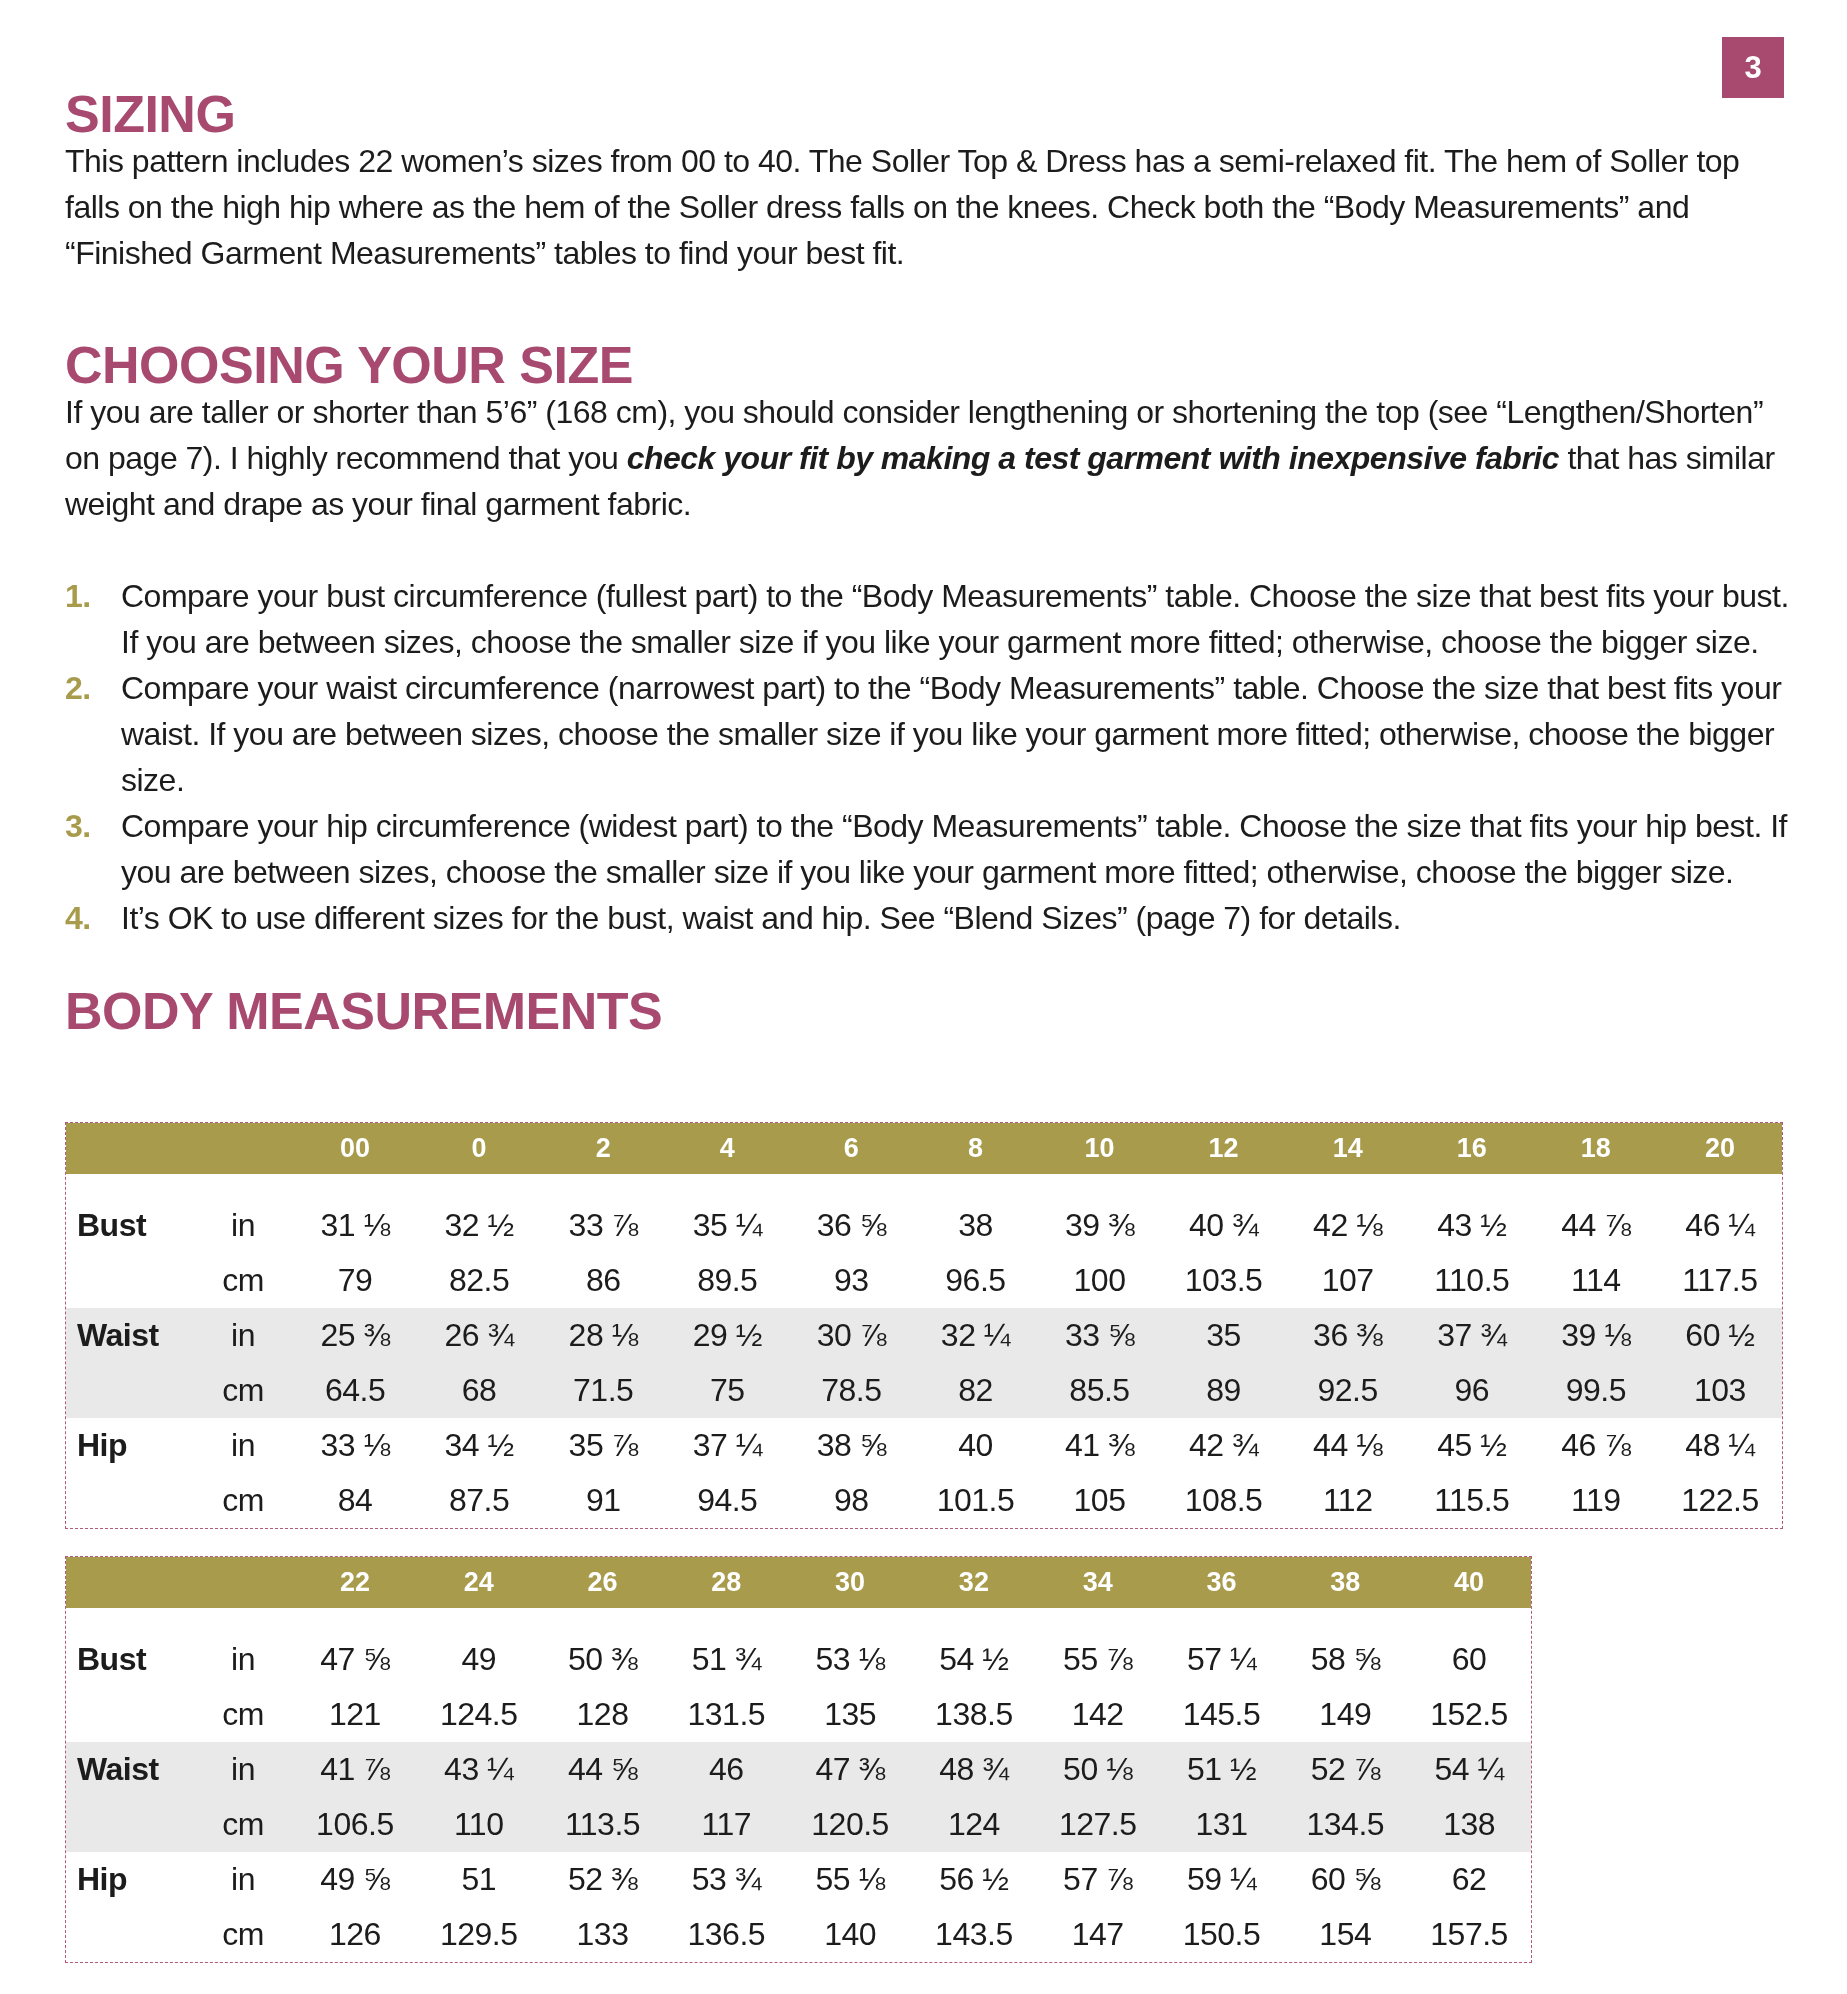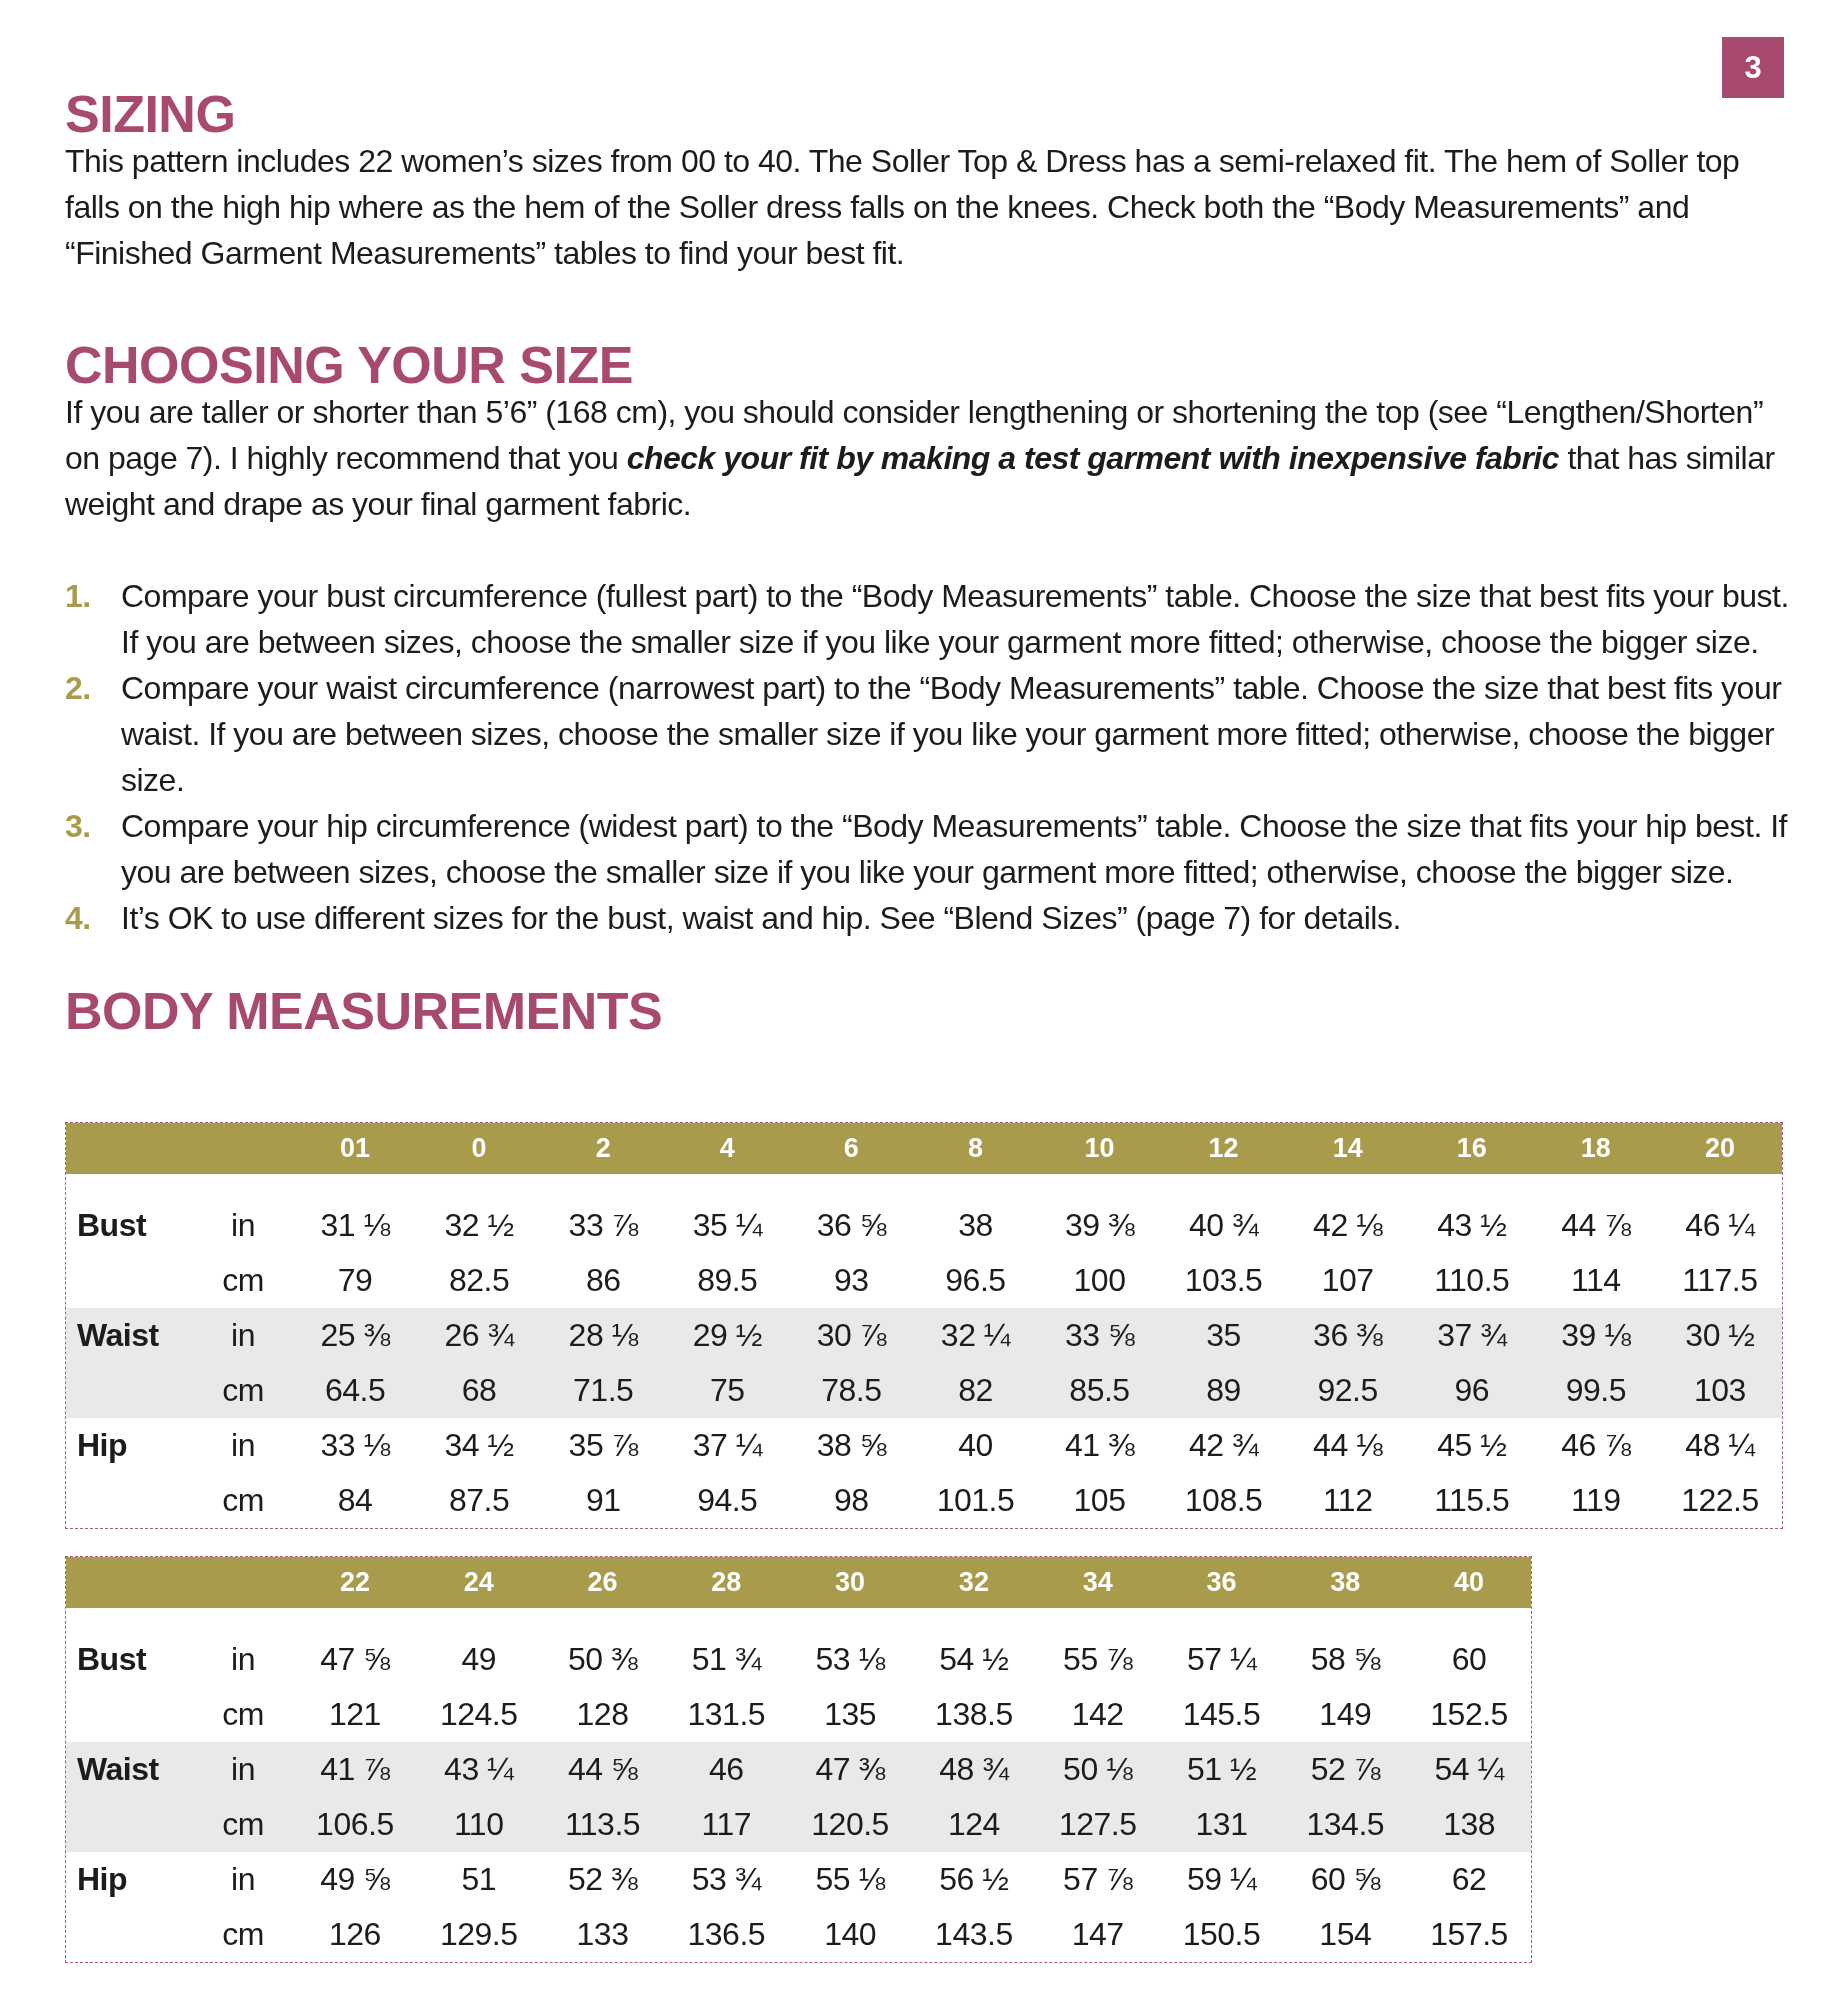--- a/index.html
+++ b/index.html
@@ -160,21 +160,21 @@
   <table class="measure">
     <colgroup>
         <col class="col-label">
         <col class="col-unit">
         <col span="12">
       </colgroup>
     <thead>
       <tr>
         <th></th>
           <th></th>
-        <th>01</th>
+        <th>00</th>
         <th>0</th>
         <th>2</th>
         <th>4</th>
         <th>6</th>
         <th>8</th>
         <th>10</th>
         <th>12</th>
         <th>14</th>
         <th>16</th>
         <th>18</th>
@@ -221,21 +221,21 @@
           <td>26 ¾</td>
           <td>28 ⅛</td>
           <td>29 ½</td>
           <td>30 ⅞</td>
           <td>32 ¼</td>
           <td>33 ⅝</td>
           <td>35</td>
           <td>36 ⅜</td>
           <td>37 ¾</td>
           <td>39 ⅛</td>
-          <td>30 ½</td>
+          <td>60 ½</td>
         </tr>
         <tr class="shade">
           <td class="label"></td>
           <td class="unit">cm</td>
           <td>64.5</td>
           <td>68</td>
           <td>71.5</td>
           <td>75</td>
           <td>78.5</td>
           <td>82</td>

